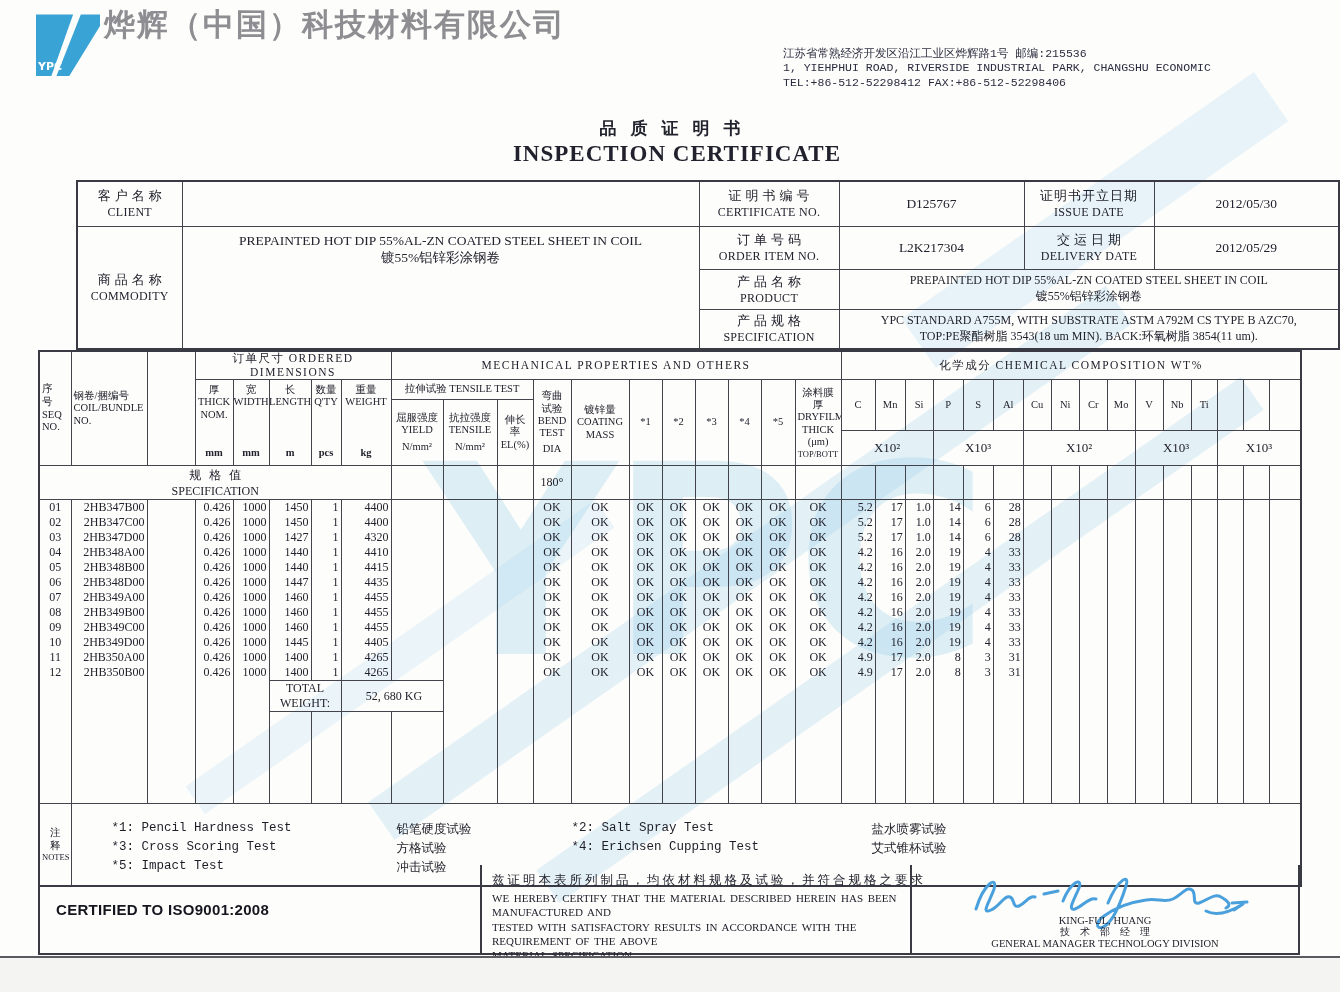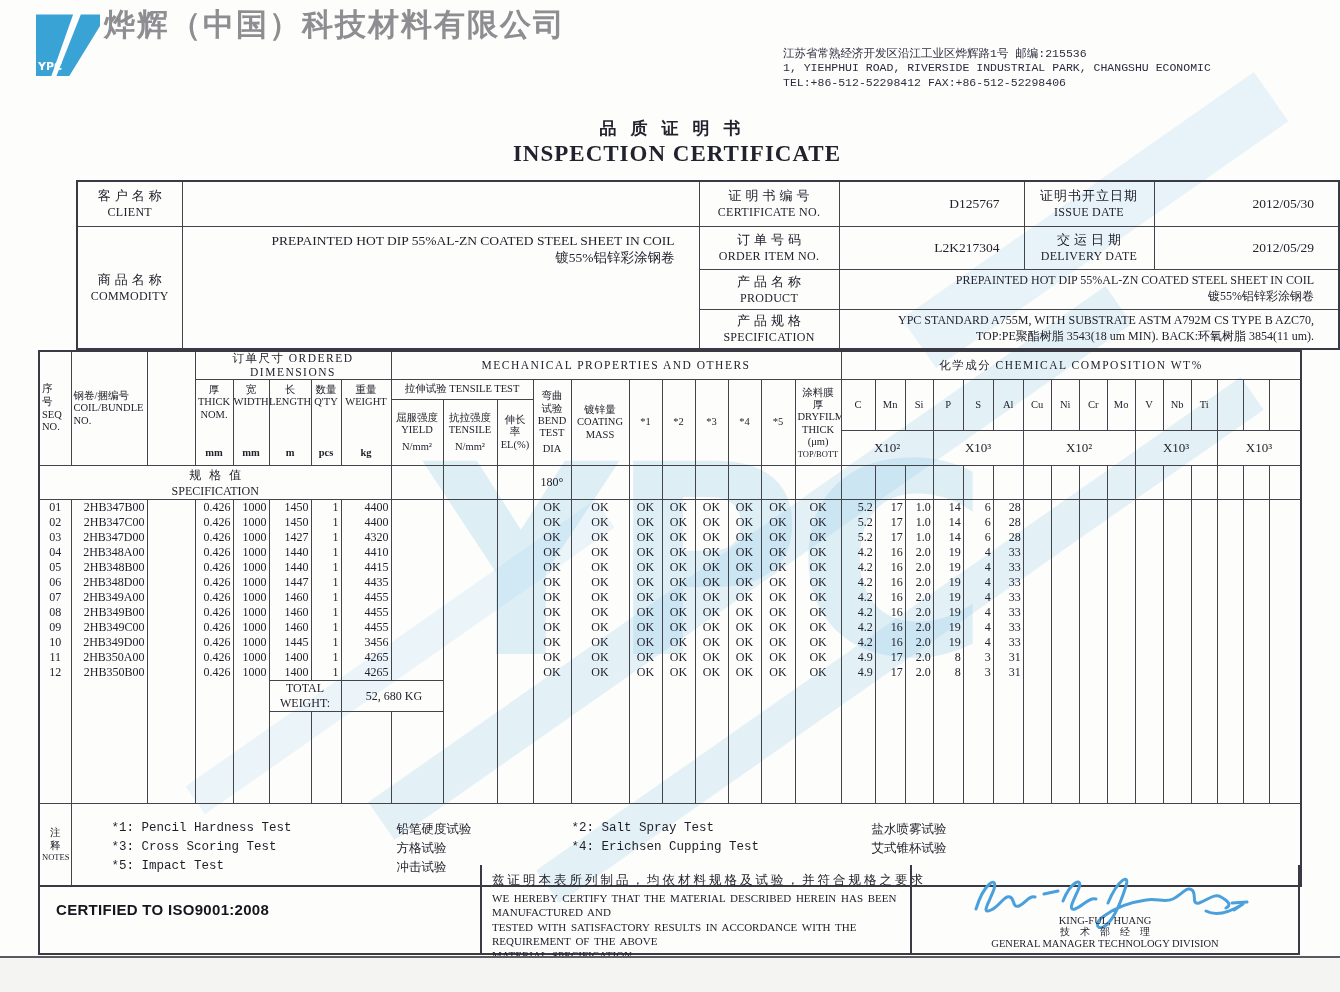--- a/index.html
+++ b/index.html
@@ -29,21 +29,21 @@
   .title-cn{font-size:17px;font-weight:bold;letter-spacing:14px;text-indent:14px;}
   .title-en{font-size:23px;font-weight:600;letter-spacing:1px;margin-top:1px;padding-left:14px;}
   
   table{border-collapse:collapse;table-layout:fixed;}
   .info{left:38px;top:180px;width:1262px;position:absolute;margin-left:38px;}
   .info td{border:1px solid #43434c;vertical-align:middle;padding:0;overflow:hidden;}
   .info{border:2px solid #3a3a44;}
   .ilab{text-align:center;}
   .ilab .cn{font-size:13px;letter-spacing:4px;text-indent:4px;}
   .ilab .en{font-size:12px;letter-spacing:0.3px;}
-  .ival{font-size:13.5px;padding:2px 24px !important;text-align:right;vertical-align:middle;}
+  .ival{font-size:13.5px;padding:2px 24px !important;text-align:center;vertical-align:middle;}
   .ival.top{vertical-align:top;padding-top:5px !important;}
   .ival div{line-height:1.3;}
   
   .main{left:38px;top:350px;width:1262px;position:absolute;border:2px solid #3a3a44;}
   .main td{border:1px solid #43434c;padding:0 2px;overflow:hidden;vertical-align:middle;}
   .hc{font-size:10.5px;text-align:center;line-height:1.18;}
   .group{font-size:11.5px;letter-spacing:1.5px;}
   .h1{height:22px;} .h2{height:20px;} .h3{height:31px;} .h4{height:35px;}
   .spec-row{height:34px;} .total-row{height:18px;} .filler-row{height:92px;} .notes-row{height:82px;}
   .vs{display:flex;flex-direction:column;align-items:center;height:82px;padding-top:2px;box-sizing:border-box;}
@@ -708,21 +708,21 @@
             <td class="d "></td>
           </tr>
           <tr class="data-row">
             <td class="d c">10</td>
             <td class="d l">2HB349D00</td>
             <td class="d "></td>
             <td class="d r">0.426</td>
             <td class="d r">1000</td>
             <td class="d r">1445</td>
             <td class="d r">1</td>
-            <td class="d r">3456</td>
+            <td class="d r">4405</td>
             <td class="d "></td>
             <td class="d "></td>
             <td class="d "></td>
             <td class="d c">OK</td>
             <td class="d c">OK</td>
             <td class="d c">OK</td>
             <td class="d c">OK</td>
             <td class="d c">OK</td>
             <td class="d c">OK</td>
             <td class="d c">OK</td>

